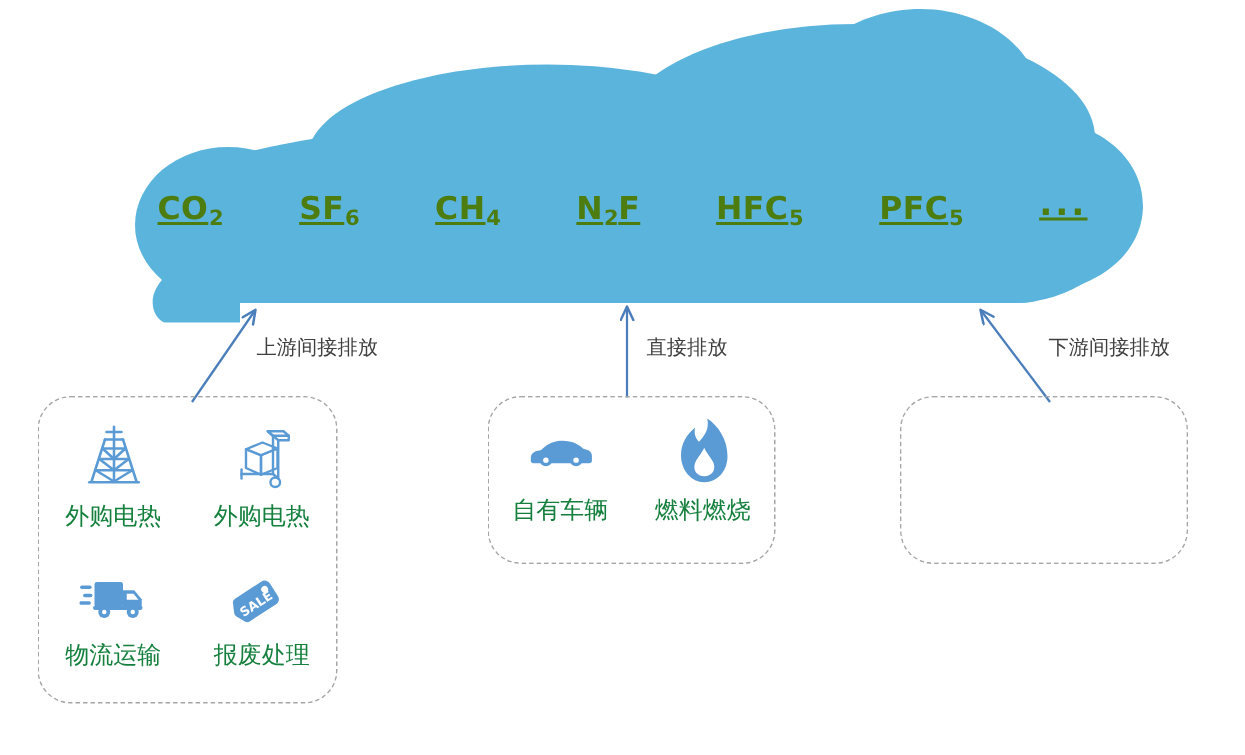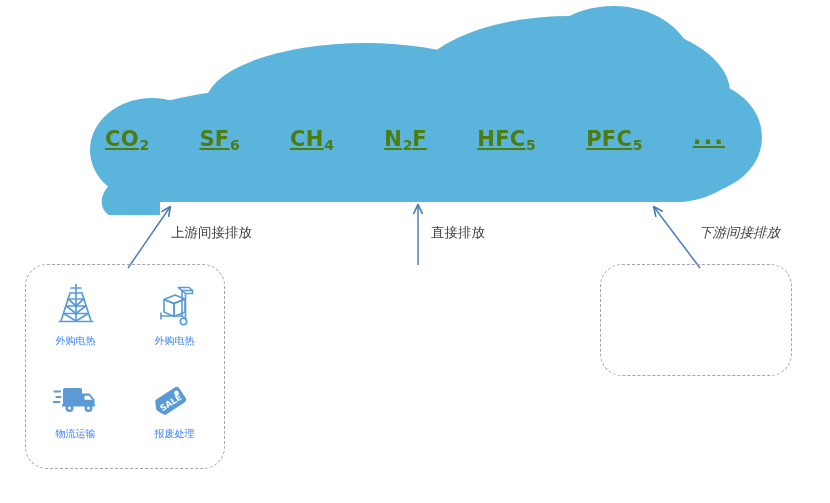--- a/index.html
+++ b/index.html
@@ -73,21 +73,21 @@
   
   .arrow-label {
     position: absolute;
     color: #3f3f3f;
     font-size: 13.5px;
     white-space: nowrap;
     line-height: 1;
   }
   #label-upstream   { left: 171px; top: 226px; }
   #label-direct     { left: 431px; top: 226px; }
-  #label-downstream { left: 699px; top: 226px; font-style: italic; }
+  #label-downstream { left: 699px; top: 226px; }
 
   
   .group-box {
     position: absolute;
     border: 1.3px dashed #a6a6a6;
     border-radius: 22px;
     box-sizing: border-box;
     background: transparent;
   }
   #box-upstream   { left: 25px;  top: 264px; width: 200px; height: 205px; }
@@ -121,22 +121,22 @@
   .cell-icon {
     width: 46px;
     height: 48px;
     display: flex;
     align-items: center;
     justify-content: center;
   }
   .cell-icon svg { display: block; }
   .cell-label {
     margin-top: 7px;
-    font-size: 10px;
-    color: #3b82f6;
+    font-size: 16px;
+    color: #15803d;
     white-space: nowrap;
     line-height: 1;
   }
 </style>
 </head>
 <body>
 
 <div id="diagram">
 
   <div class="cloud-layer">
@@ -280,20 +280,61 @@
               <text x="16" y="24.5" font-family="'DejaVu Sans','Liberation Sans',sans-serif" font-size="8.5" font-weight="bold" fill="#ffffff" text-anchor="middle">SALE</text>
             </g>
           </svg>
         </span>
         <span class="cell-label">报废处理</span>
       </div>
 
     </div>
   </div>
 
+  <div class="group-box" id="box-direct">
+    <div class="cell-grid">
+
+      <div class="cell">
+        <span class="cell-icon">
+          <svg width="48" height="30" viewBox="0 0 48 30">
+            <path d="M3 19.5 C3 16 6 14.6 10 14.2
+                     C13.5 10.5 18 7.8 24 7.5
+                     C31 7.2 36 9.8 39.5 13
+                     C43 13.6 45.5 15 45.5 18
+                     L45.5 21.5 C45.5 22.6 44.8 23.2 43.6 23.2
+                     L4.8 23.2 C3.7 23.2 3 22.6 3 21.5 Z" fill="#5b9bd5"></path>
+            <circle cx="13.5" cy="21" r="4.3" fill="#5b9bd5"></circle>
+            <circle cx="34.5" cy="21" r="4.3" fill="#5b9bd5"></circle>
+            <circle cx="13.5" cy="21" r="1.9" fill="#ffffff"></circle>
+            <circle cx="34.5" cy="21" r="1.9" fill="#ffffff"></circle>
+          </svg>
+        </span>
+        <span class="cell-label">自有车辆</span>
+      </div>
+
+      <div class="cell">
+        <span class="cell-icon">
+          <svg width="40" height="46" viewBox="0 0 40 46">
+            <path d="M22.5 1 C24 8 21 12 17 16.5
+                     C14 13.5 13.8 10 14.4 7
+                     C9 11.5 5 17.5 5 25.5
+                     C5 35.5 12 43.5 20.5 43.5
+                     C29.5 43.5 36 35.8 36 26.2
+                     C36 15 30 6 22.5 1 Z" fill="#5b9bd5"></path>
+            <path d="M20.5 20.5 C22.5 25 25.5 27.5 26.8 31
+                     C28.2 35 25.8 39.5 20.6 39.5
+                     C15.6 39.5 13 35.5 14.2 31.3
+                     C15.3 27.6 18.4 25 20.5 20.5 Z" fill="#ffffff"></path>
+          </svg>
+        </span>
+        <span class="cell-label">燃料燃烧</span>
+      </div>
+
+    </div>
+  </div>
 
   <div class="group-box" id="box-downstream">
     <div class="cell-grid">
 
 
 
     </div>
   </div>
 
 </div>

